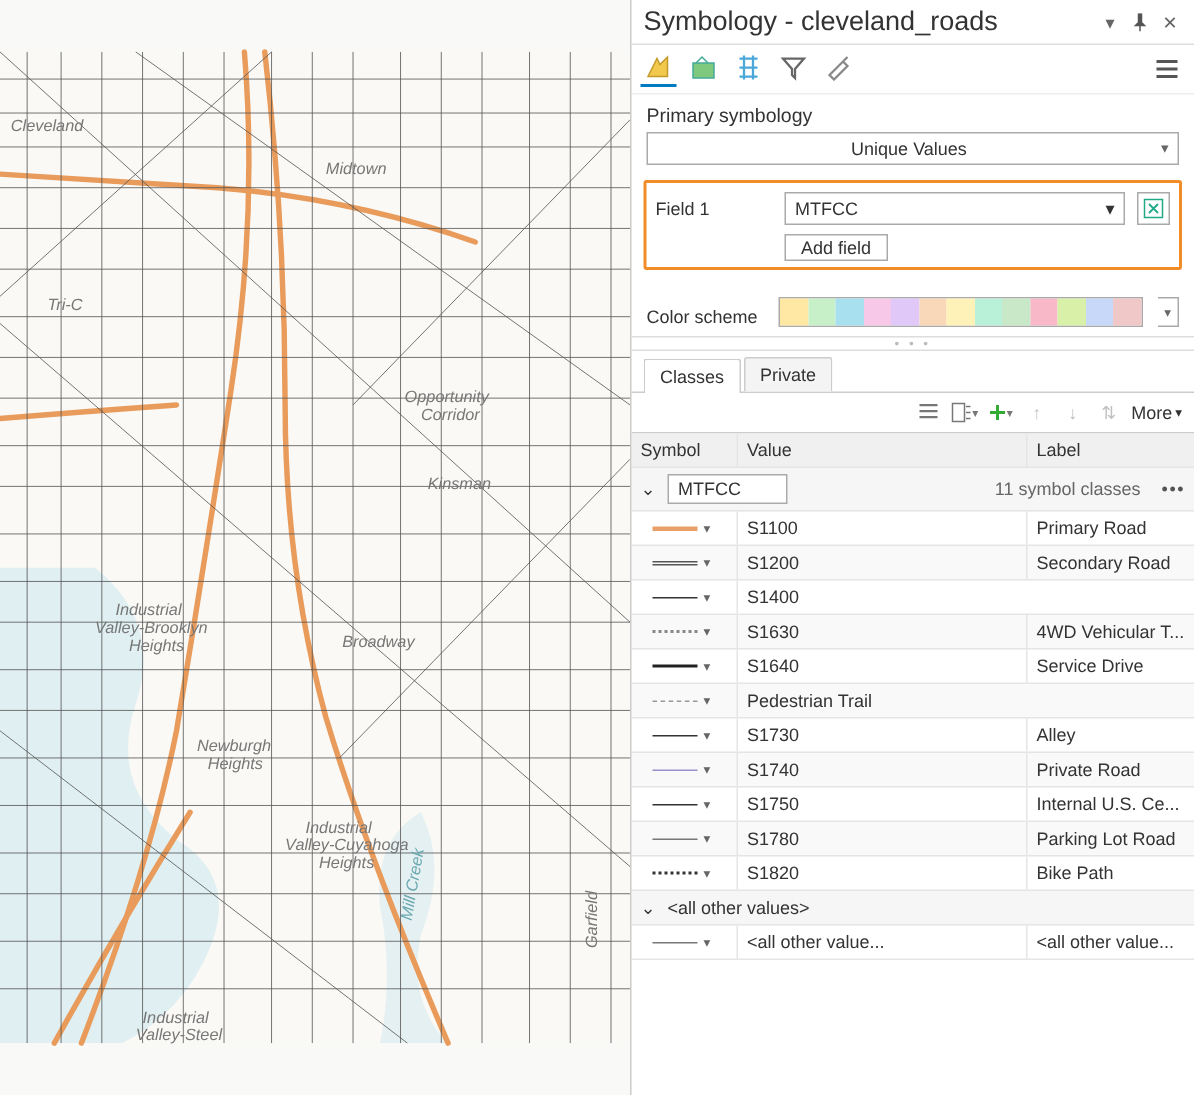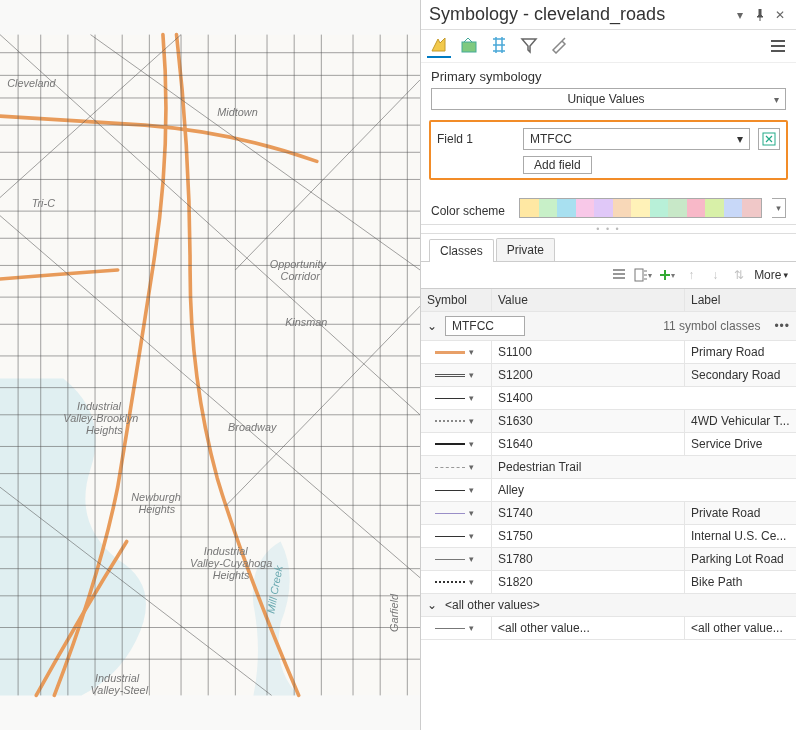--- a/index.html
+++ b/index.html
@@ -291,20 +291,21 @@
             <span class="sym-line" style="border-color:#999;border-top-style:dashed;border-top-width:1px"></span>
             <span class="sym-caret">▾</span>
           </div>
           <div class="col-lab">Pedestrian Trail</div>
         </div>
         <div class="grid-row">
           <div class="col-sym">
             <span class="sym-line" style="border-color:#333;border-top-style:solid;border-top-width:1px"></span>
             <span class="sym-caret">▾</span>
           </div>
+          <div class="col-val">S1730</div>
           <div class="col-lab">Alley</div>
         </div>
         <div class="grid-row alt">
           <div class="col-sym">
             <span class="sym-line" style="border-color:#9a8fc8;border-top-style:solid;border-top-width:1px"></span>
             <span class="sym-caret">▾</span>
           </div>
           <div class="col-val">S1740</div>
           <div class="col-lab">Private Road</div>
         </div>

